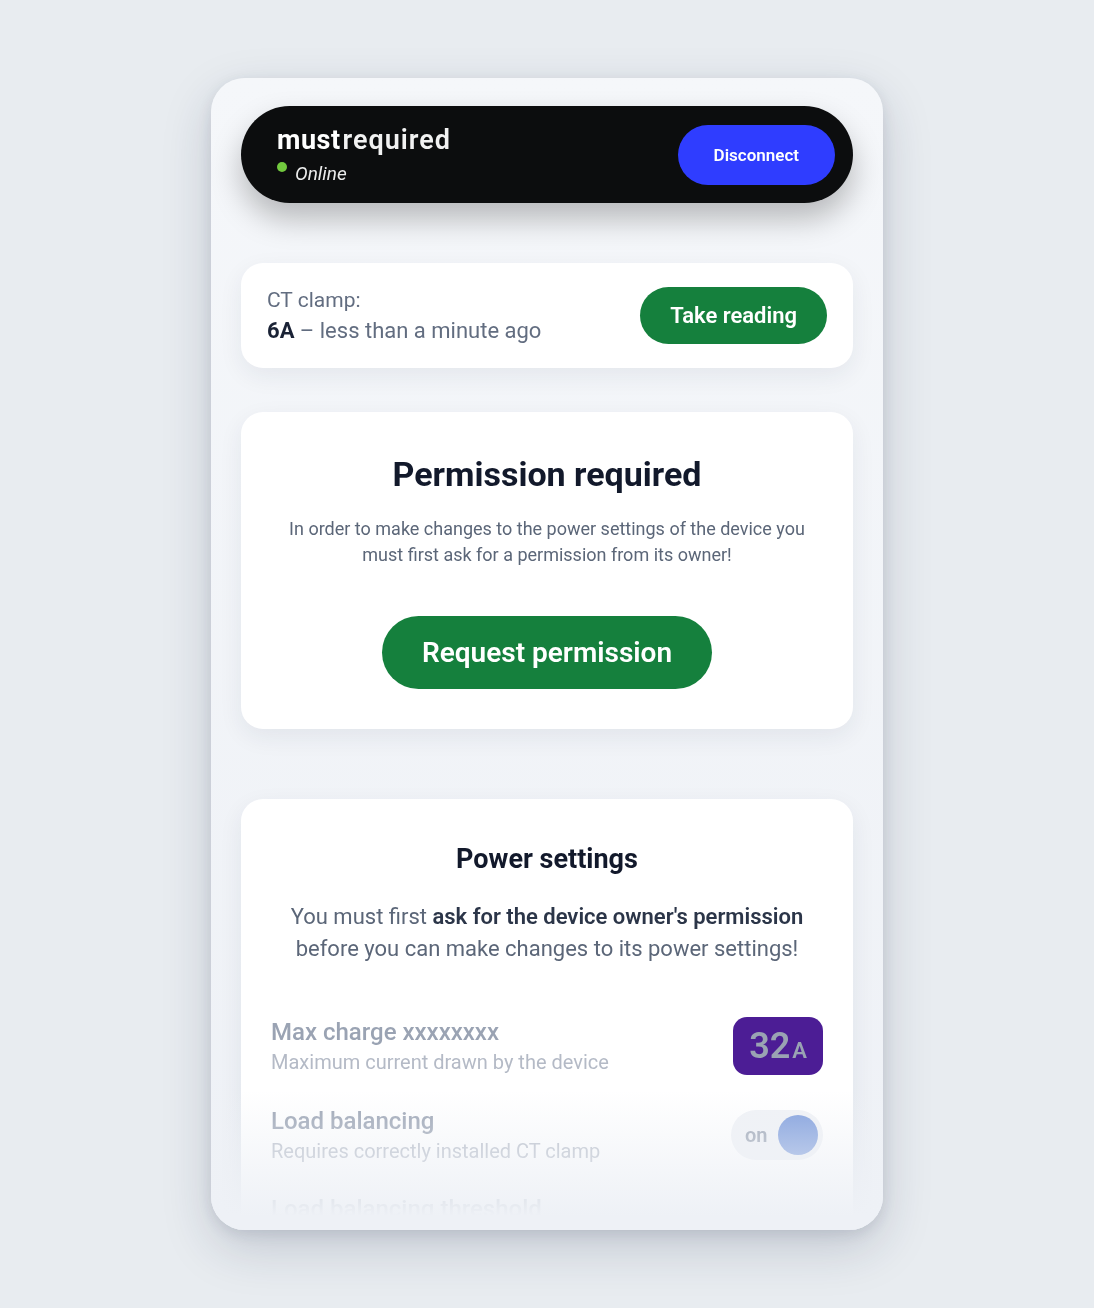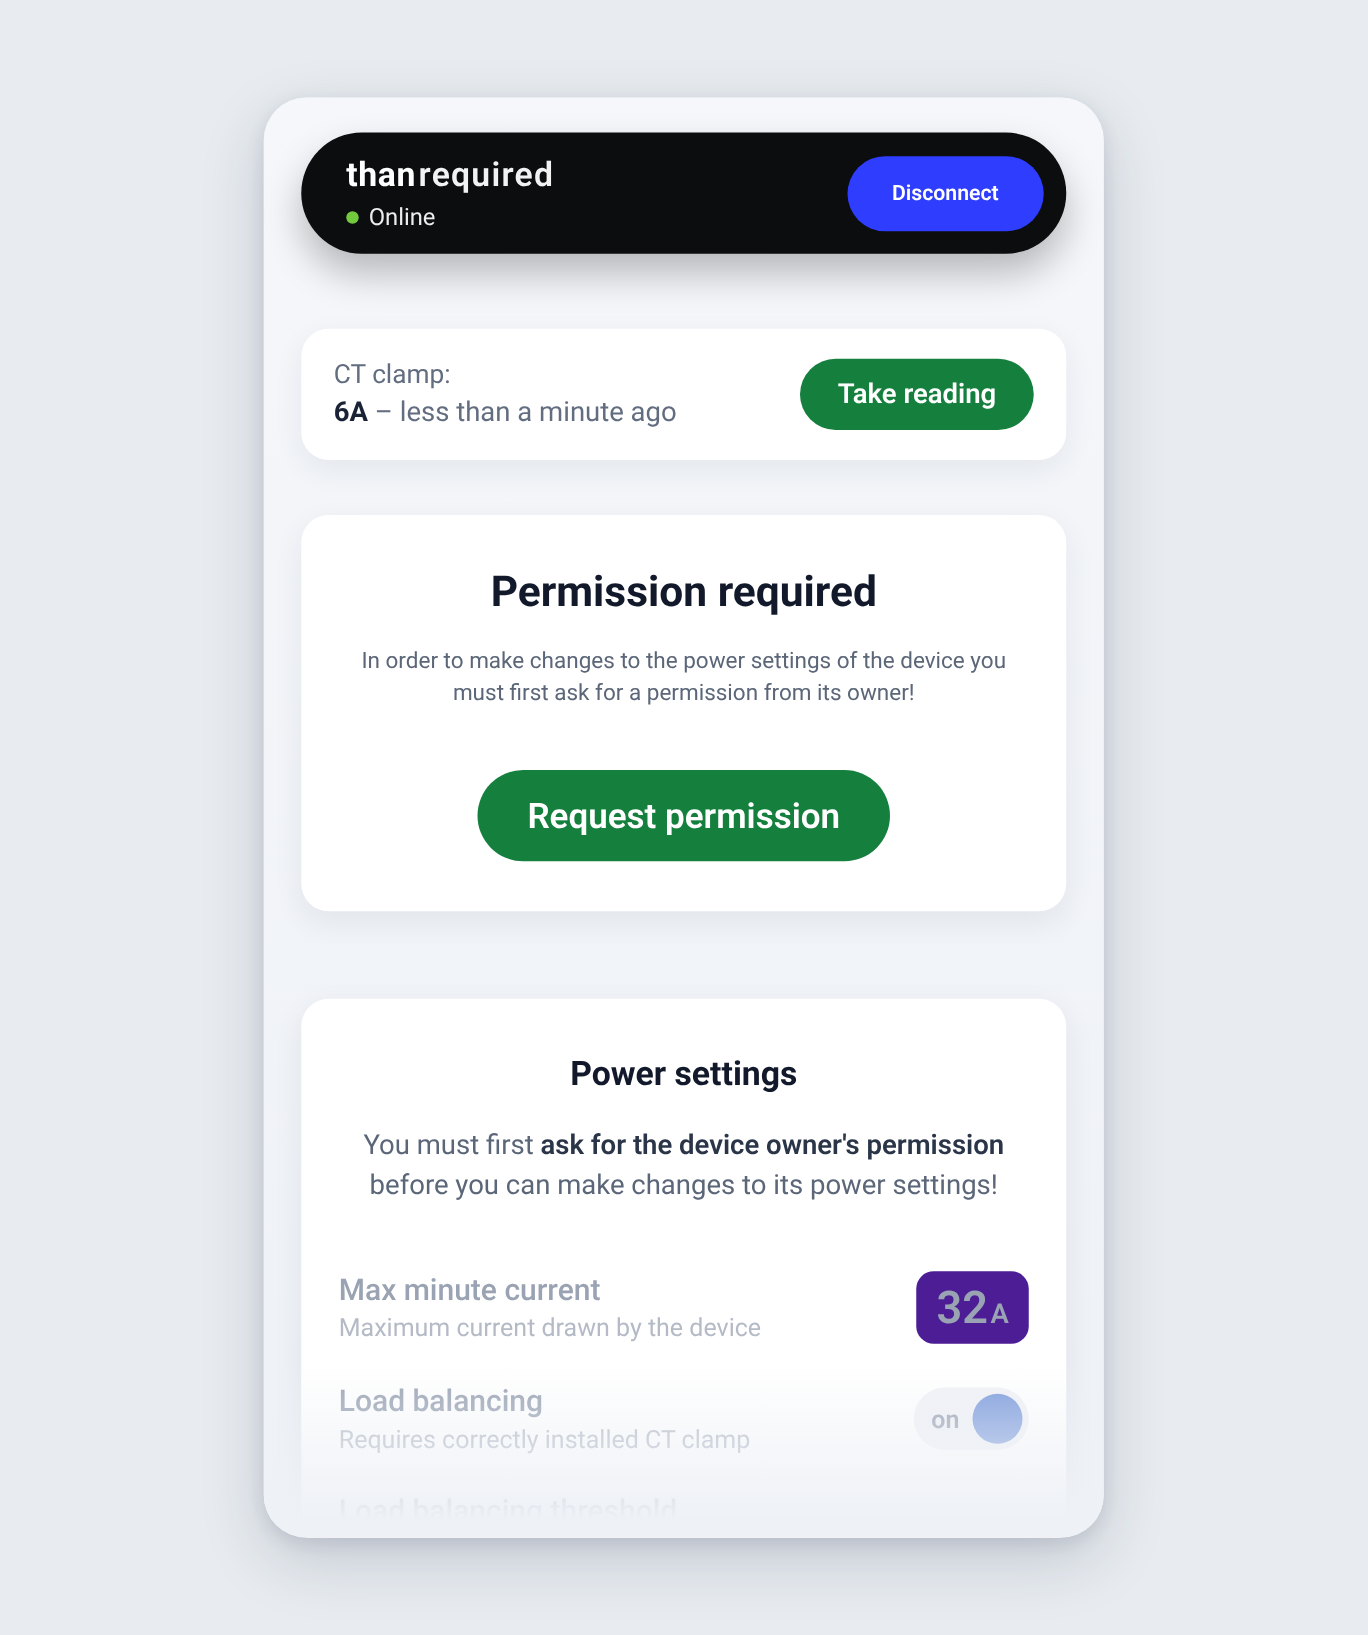--- a/index.html
+++ b/index.html
@@ -29,21 +29,21 @@
     display: flex;
     align-items: center;
     justify-content: space-between;
     box-shadow: 0 16px 30px rgba(0,0,0,0.25);
     margin-bottom: 60px;
   }
   .header-left { display:flex; flex-direction:column; gap:6px; }
   .device-name { display:flex; align-items:baseline; gap:2px; }
   .device-brand { color:#fff; font-weight:700; font-size:27px; letter-spacing:0.5px; }
   .device-id { color:#fff; font-weight:600; font-size:27px; letter-spacing:1px; opacity:0.95; }
-  .status-row { display:flex; align-items:center; gap:8px; }
+  .status-row { display:flex; gap:8px;font-style:italic; }
   .status-dot { width:10px; height:10px; background:#72c93e; border-radius:50%; display:inline-block; }
   .status-text { color:#fff; font-size:19px; opacity:0.92; }
   .btn {
     border:none; cursor:pointer; font-weight:600;
     border-radius: 999px; font-family:inherit;
   }
   .btn-disconnect {
     background:#2f3dff;
     color:#fff;
     font-size:17px;
@@ -112,21 +112,21 @@
   }
 </style>
 </head>
 <body>
 
 <div class="app-card">
 
   <div class="header-pill">
     <div class="header-left">
       <div class="device-name">
-        <span class="device-brand">than</span>
+        <span class="device-brand">must</span>
         <span class="device-id">required</span>
       </div>
       <div class="status-row">
         <span class="status-dot"></span>
         <span class="status-text">Online</span>
       </div>
     </div>
     <button class="btn btn-disconnect">Disconnect</button>
   </div>
 
@@ -147,21 +147,21 @@
   </div>
 
   <div class="white-card power-card">
     <div class="power-title">Power settings</div>
     <div class="power-desc">
       <span>You must first </span><b>ask for the device owner's permission</b><span> before you can make changes to its power settings!</span>
     </div>
 
     <div class="setting-row">
       <div class="setting-left">
-        <div class="setting-label">Max minute current</div>
+        <div class="setting-label">Max charge xxxxxxxx</div>
         <div class="setting-sub">Maximum current drawn by the device</div>
       </div>
       <div class="value-pill">
         <span class="value-num">32</span>
           <span class="value-unit">A</span>
       </div>
     </div>
 
     <div class="setting-row">
       <div class="setting-left">

